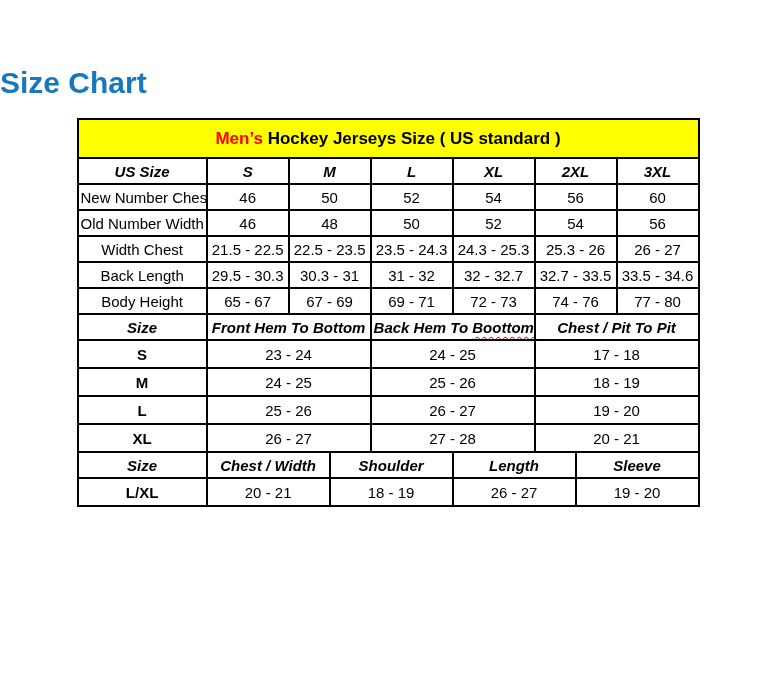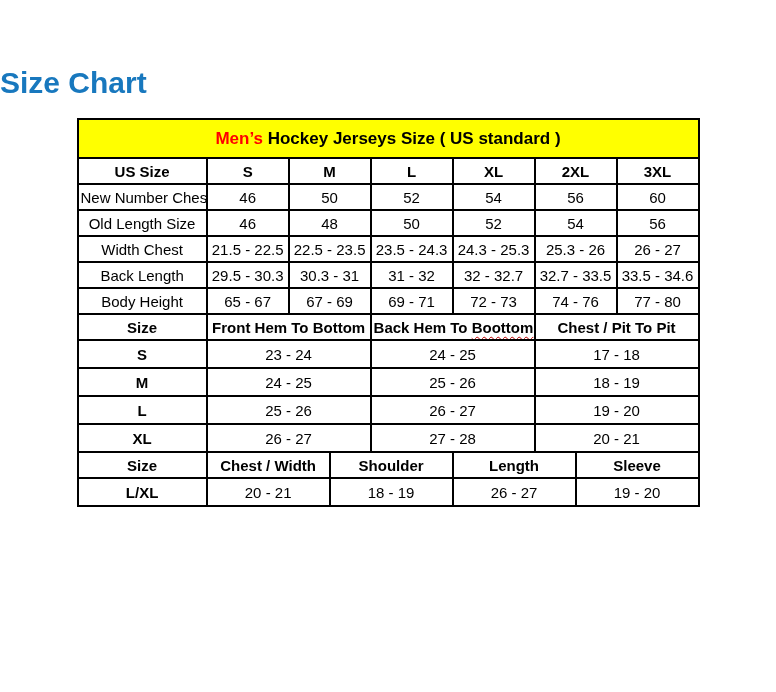--- a/index.html
+++ b/index.html
@@ -54,20 +54,21 @@
   }
   .section-youth td.banner {
     height: 29px;
   }
   .banner .hl {
     color: #ff0000;
   }
   .size-table th {
     font-weight: bold;
     height: 24px;
+    font-style: italic;
   }
   .size-table td.data-cell, .size-table tr[data-name="table-row"] td {
     height: 24px;
     font-weight: normal;
   }
   .section-women tr[data-name="table-row"] td:first-child,
   .section-youth tr[data-name="table-row"] td:first-child {
     font-weight: bold;
   }
   .section-women tr[data-name="table-row"] td,
@@ -117,21 +118,21 @@
           <tr data-name="table-row">
             <td data-name="table-cell">New Number Chest</td>
             <td data-name="table-cell">46</td>
             <td data-name="table-cell">50</td>
             <td data-name="table-cell">52</td>
             <td data-name="table-cell">54</td>
             <td data-name="table-cell">56</td>
             <td data-name="table-cell">60</td>
           </tr>
           <tr data-name="table-row">
-            <td data-name="table-cell">Old Length Size</td>
+            <td data-name="table-cell">Old Number Width</td>
             <td data-name="table-cell">46</td>
             <td data-name="table-cell">48</td>
             <td data-name="table-cell">50</td>
             <td data-name="table-cell">52</td>
             <td data-name="table-cell">54</td>
             <td data-name="table-cell">56</td>
           </tr>
           <tr data-name="table-row">
             <td data-name="table-cell">Width Chest</td>
             <td data-name="table-cell">21.5 - 22.5</td>

